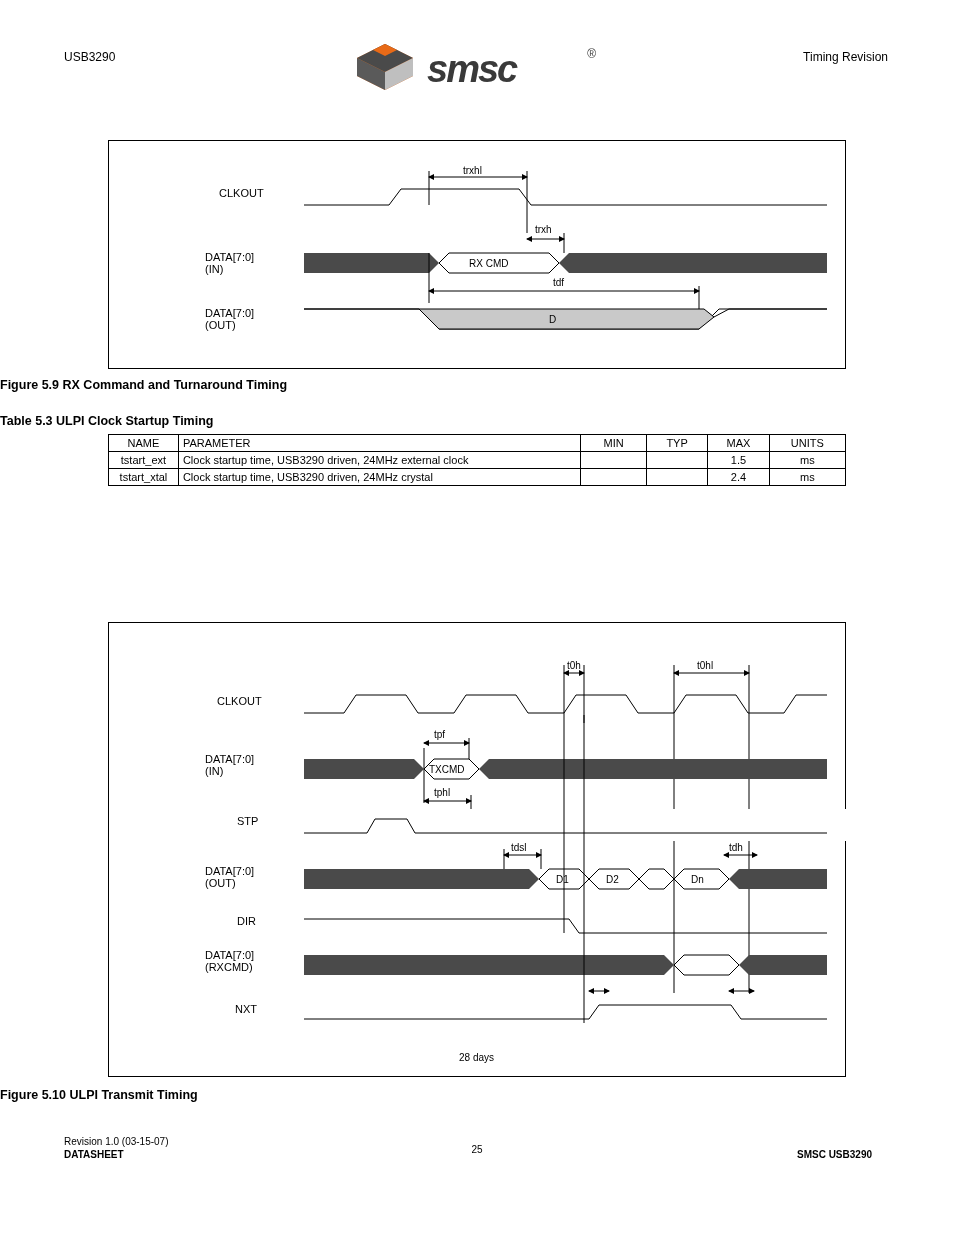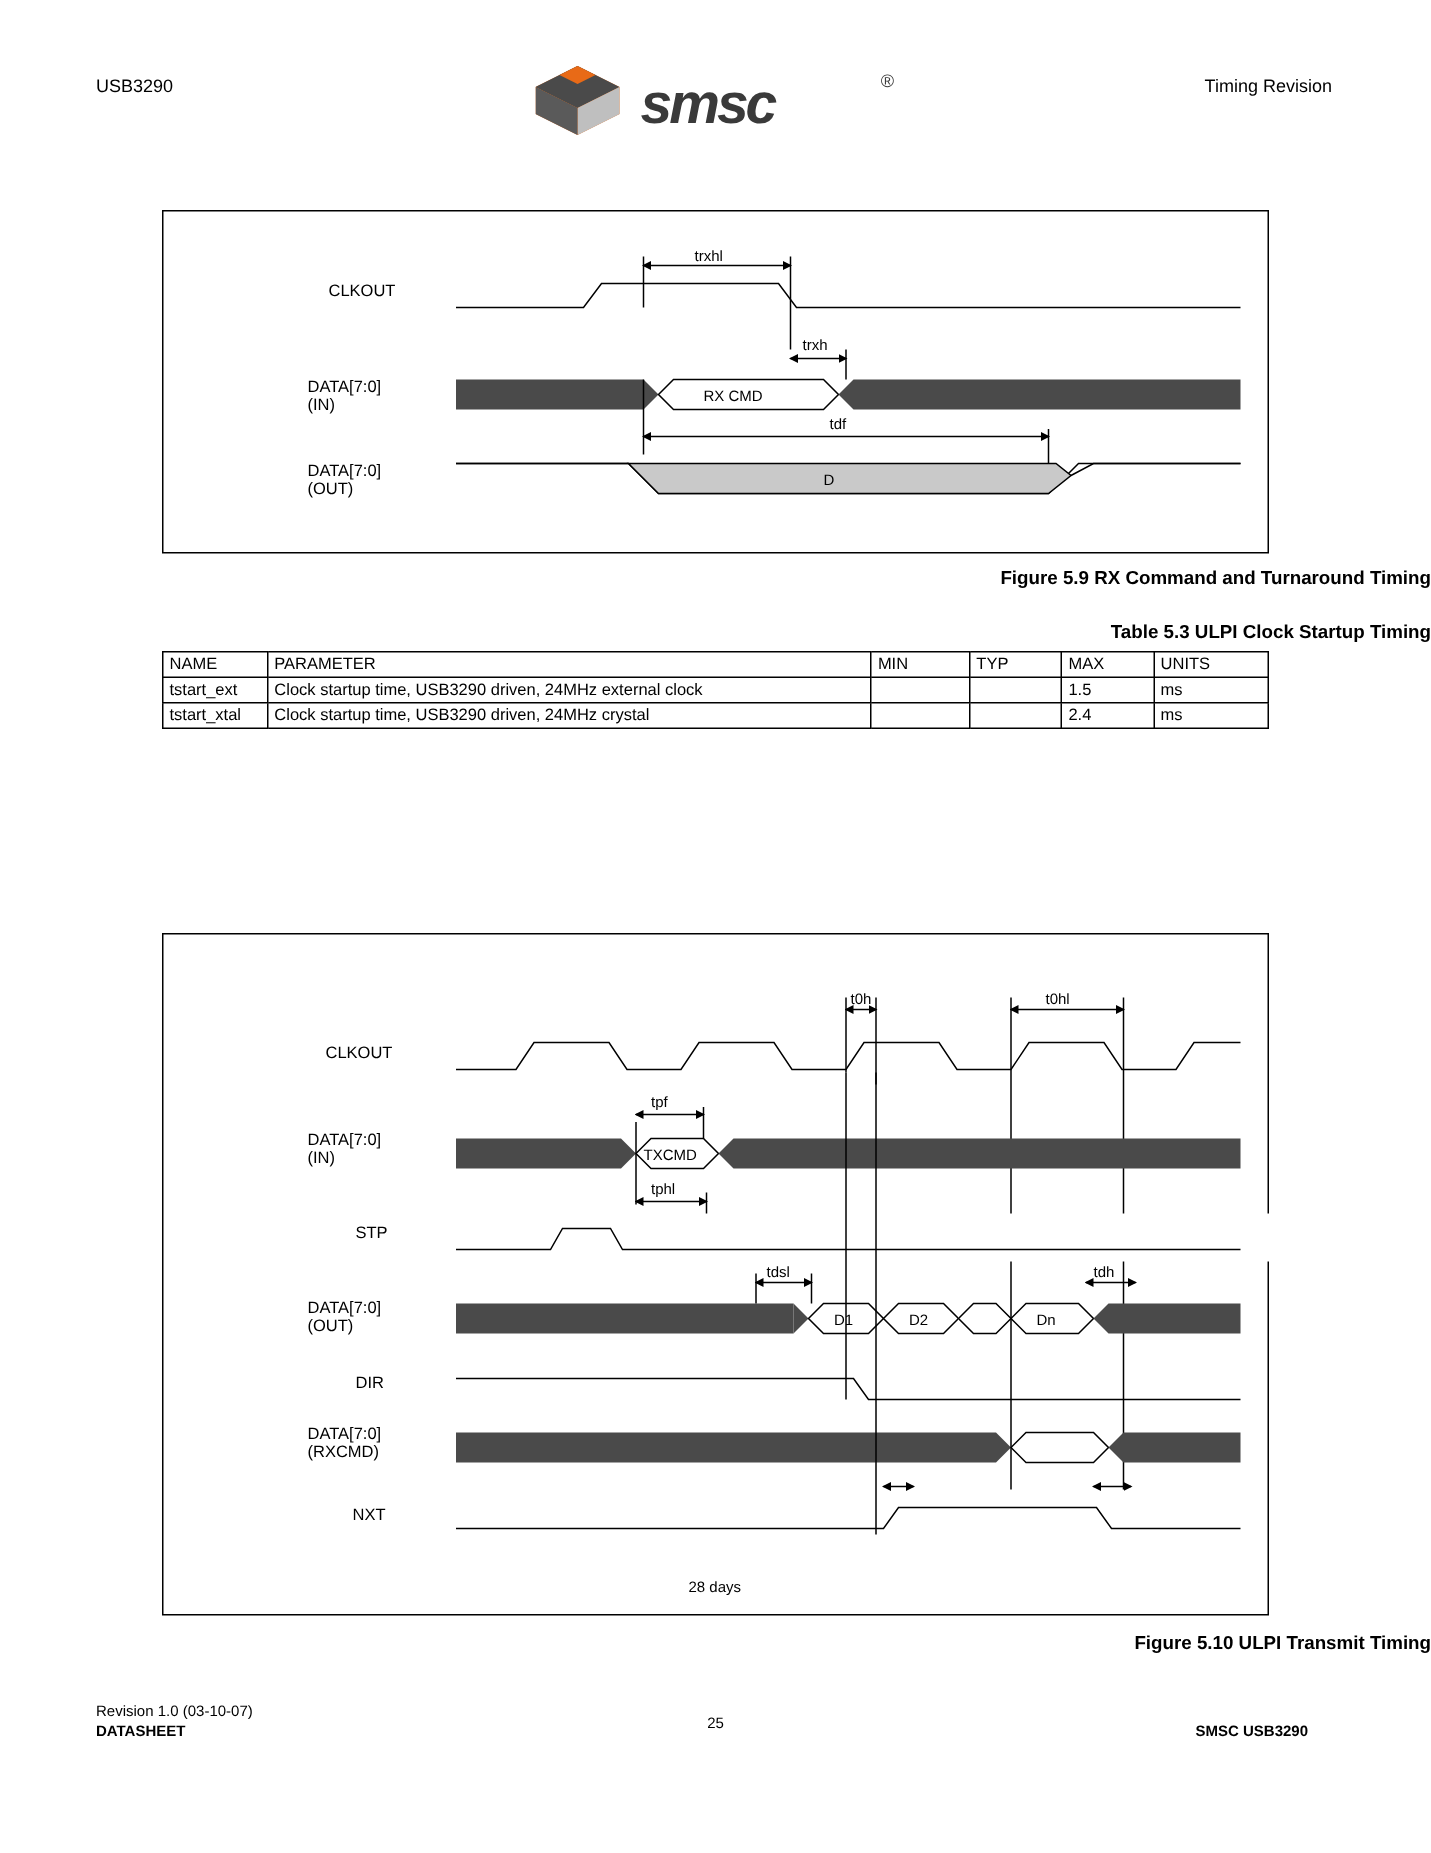--- a/index.html
+++ b/index.html
@@ -38,36 +38,36 @@
   .figure-box{
     position:absolute;
     left:108px;
     border:1px solid #000;
     box-sizing:border-box;
   }
   .caption{
     position:absolute;
     left:0;
     width:100%;
-    text-align:right;
+    text-align:left;
     font-size:12.5px;
     font-weight:bold;
   }
   
   .tbl{
     position:absolute;
     left:108px;
     width:738px;
     border-collapse:collapse;
     font-size:11px;
   }
   .tbl td,.tbl th{
     border:1px solid #000;
     padding:2px 4px;
-    text-align:left;
+    text-align:center;
     font-weight:normal;
   }
   .tbl .hdr{font-weight:bold;}
   .tbl .param{text-align:left;}
   
   .sig-label{
     font-family:Arial,Helvetica,sans-serif;
     font-size:11px;
     fill:#000;
   }
@@ -338,21 +338,21 @@
       <line x1="475" y1="92" x2="475" y2="400" stroke="#000" stroke-dasharray="0"></line>
       <line x1="455" y1="92" x2="455" y2="310" stroke="#000"></line>
 
       <text class="small-label" x="350" y="438">28 days</text>
     </svg>
   </div>
 
   <div class="caption" style="top:1088px;">Figure 5.10 ULPI Transmit Timing</div>
 
   <div class="footer-left">
-    <span>Revision 1.0 (03-10-07)</span><br>
+    <span>Revision 1.0 (03-15-07)</span><br>
     <span style="font-weight:bold">DATASHEET</span>
   </div>
   <div class="footer-center">25</div>
   <div class="footer-right">
     <span>SMSC USB3290</span>
   </div>
 
 </div>
 
 </body></html>

